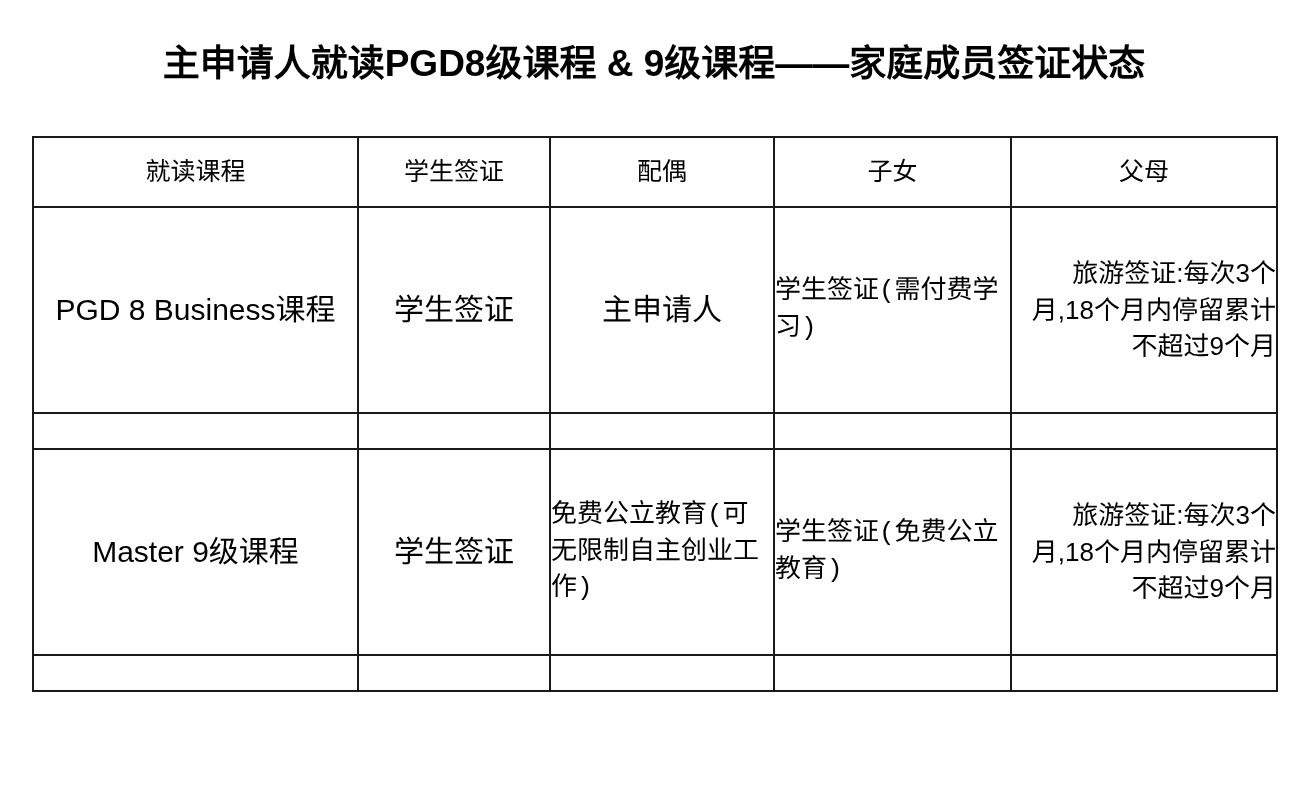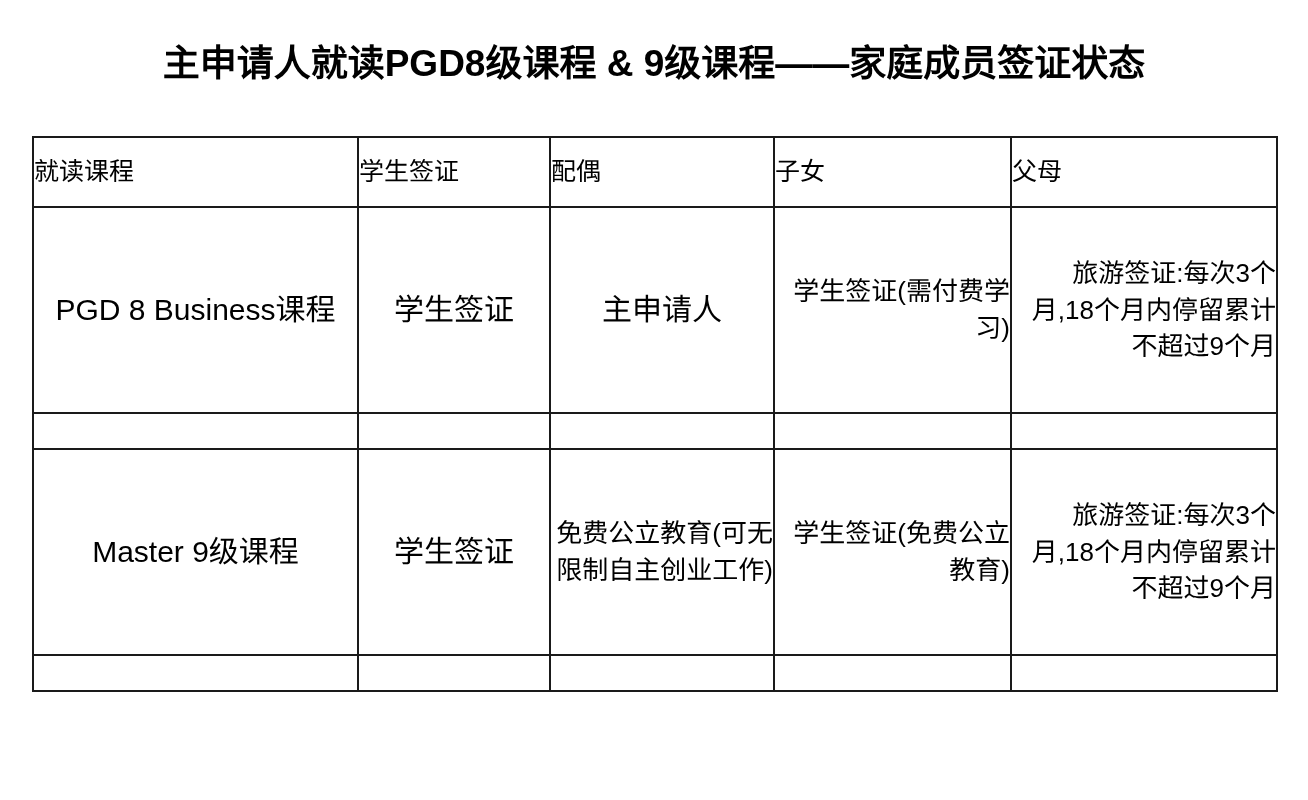--- a/index.html
+++ b/index.html
@@ -52,36 +52,37 @@
   col.c0 { width: 325px; }
   col.c1 { width: 192px; }
   col.c2 { width: 224px; }
   col.c3 { width: 237px; }
   col.c4 { width: 266px; }
 
   .header-row th {
     height: 68px;
     font-size: 25px;
     font-weight: normal;
-    text-align: left;
+    text-align: center;
   }
   .body-row td {
     height: 204px;
   }
   .cell-center {
     text-align: center;
     font-size: 30px;
     line-height: 1.35;
     padding: 6px 10px;
   }
   .cell-left {
-    text-align: right;
+    text-align: left;
     font-size: 26px;
     line-height: 1.42;
     padding: 6px 12px;
+    font-family: Liberation Mono, monospace;
   }
   .cell-left-top {
     text-align: right;
     font-size: 26px;
     line-height: 1.42;
     padding: 14px 12px;
     vertical-align: middle;
   }
   .spacer-row td {
     height: 34px;

